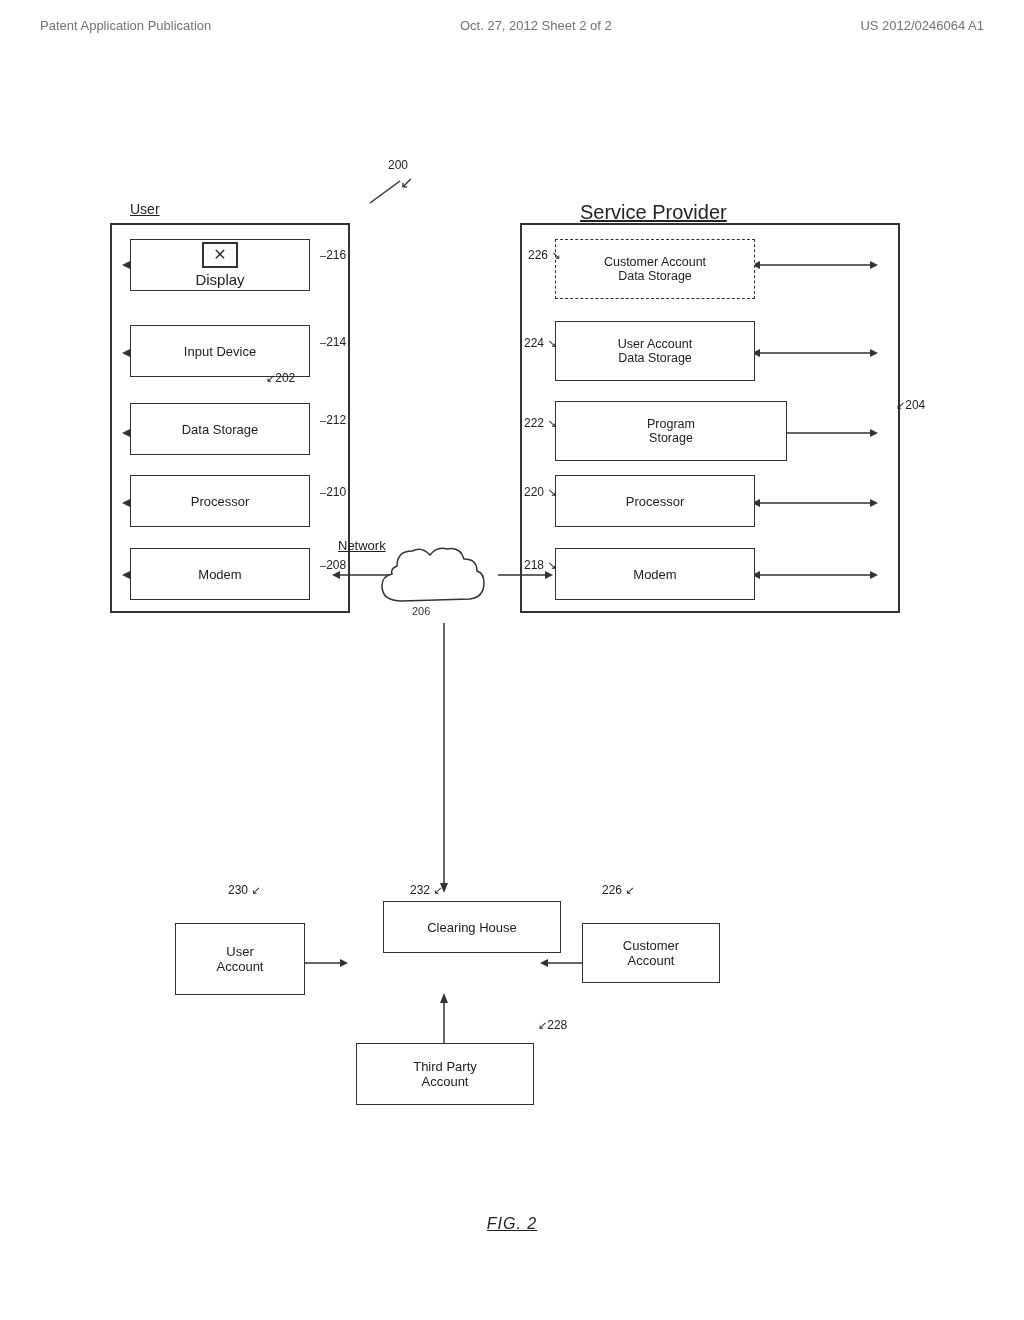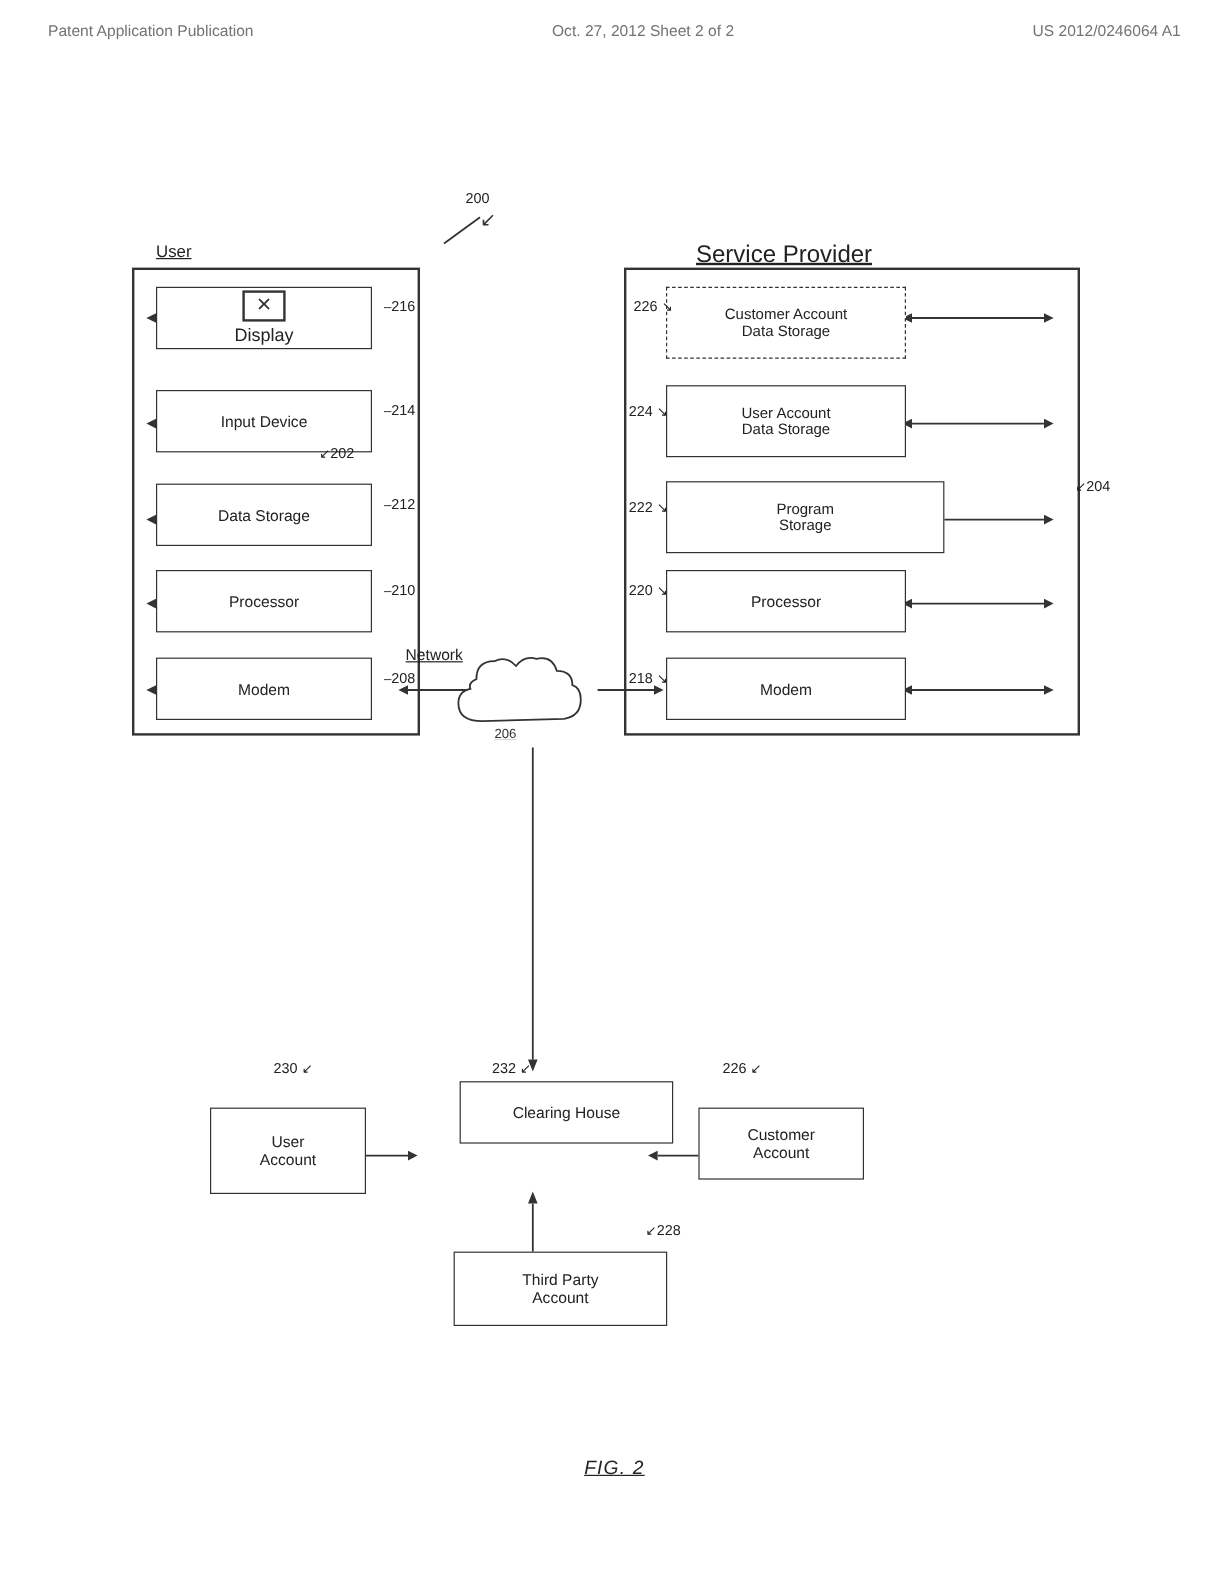--- a/index.html
+++ b/index.html
@@ -345,20 +345,20 @@
 
   <div class="box" style="left:582px;top:880px;width:138px;height:60px;">
     <span style="white-space:pre-line;font-size:13px;">Customer
 Account</span>
   </div>
 
   <div class="label ref-num" style="left:538px;top:975px;">
     <span style="font-size:11px;">↙</span><span>228</span>
   </div>
 
-  <div class="box" style="left:356px;top:1000px;width:178px;height:62px;margin-left:22px;">
+  <div class="box" style="left:356px;top:1000px;width:178px;height:62px;">
     <span style="white-space:pre-line;font-size:13px;">Third Party
 Account</span>
   </div>
 
   <div class="fig-caption" style="bottom:30px;">FIG.  2</div>
 
 </div>
 
 </body></html>

